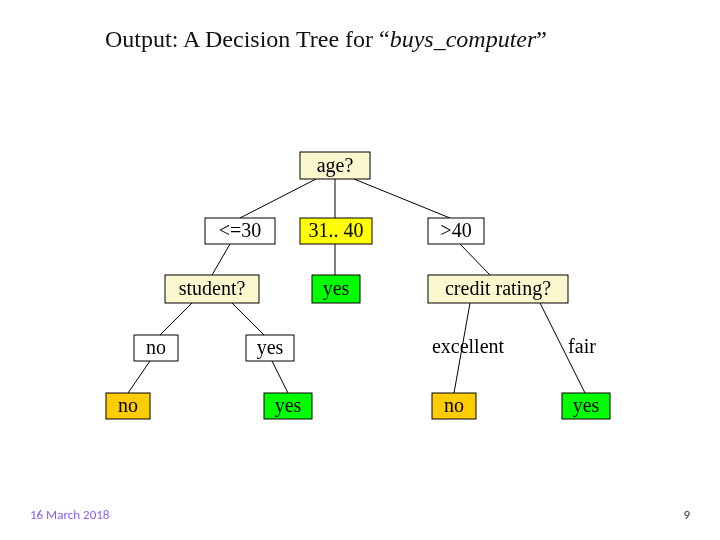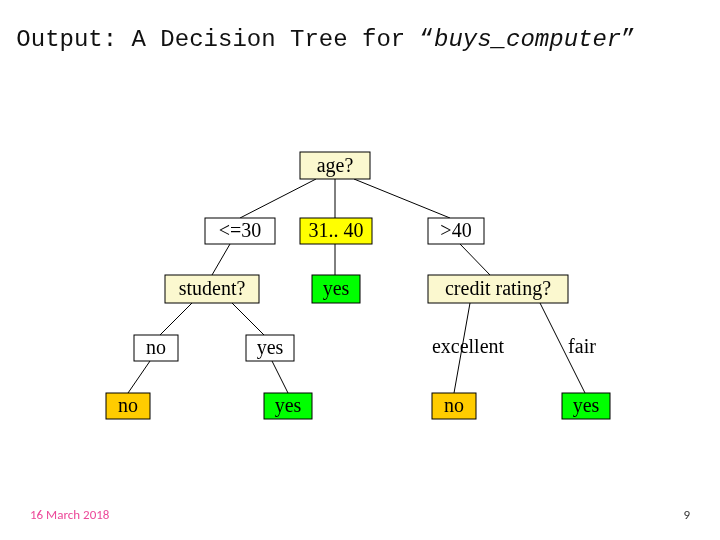--- a/index.html
+++ b/index.html
@@ -12,34 +12,34 @@
     color: #000;
     position: relative;
     overflow: hidden;
   }
   .title {
     position: absolute;
     top: 26px;
     left: 0;
     width: 652px;
     text-align: center;
-    font-family: Liberation Mono, monospace;
+    font-family: Liberation Serif, serif;
     font-size: 24px;
     color: #111;
   }
   .title .ital {
     font-style: italic;
   }
   .footer-date {
     position: absolute;
     left: 30px;
     bottom: 18px;
     font-family: Calibri, "Segoe UI", sans-serif;
     font-size: 13px;
-    color: #ec4899;
+    color: #8b5cf6;
   }
   .footer-page {
     position: absolute;
     right: 30px;
     bottom: 18px;
     font-family: Calibri, "Segoe UI", sans-serif;
     font-size: 13px;
     color: #333;
   }
   svg.tree {

